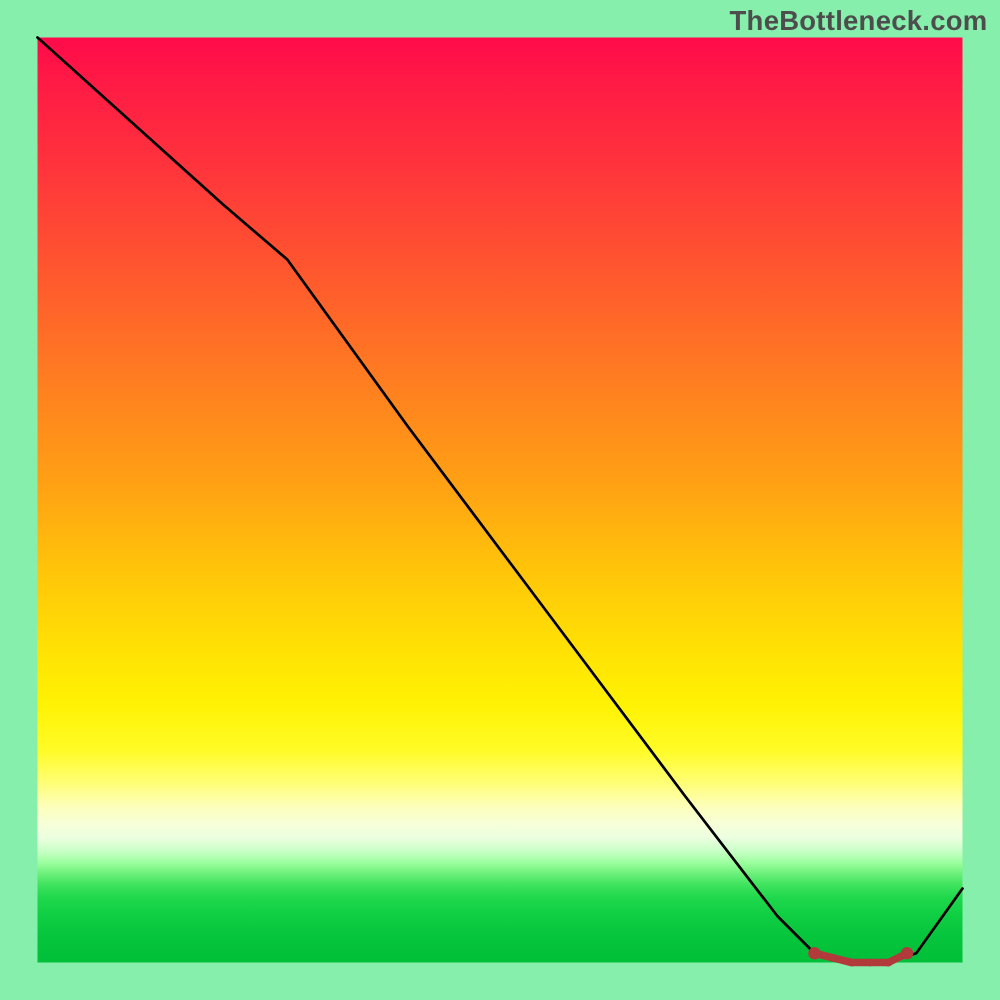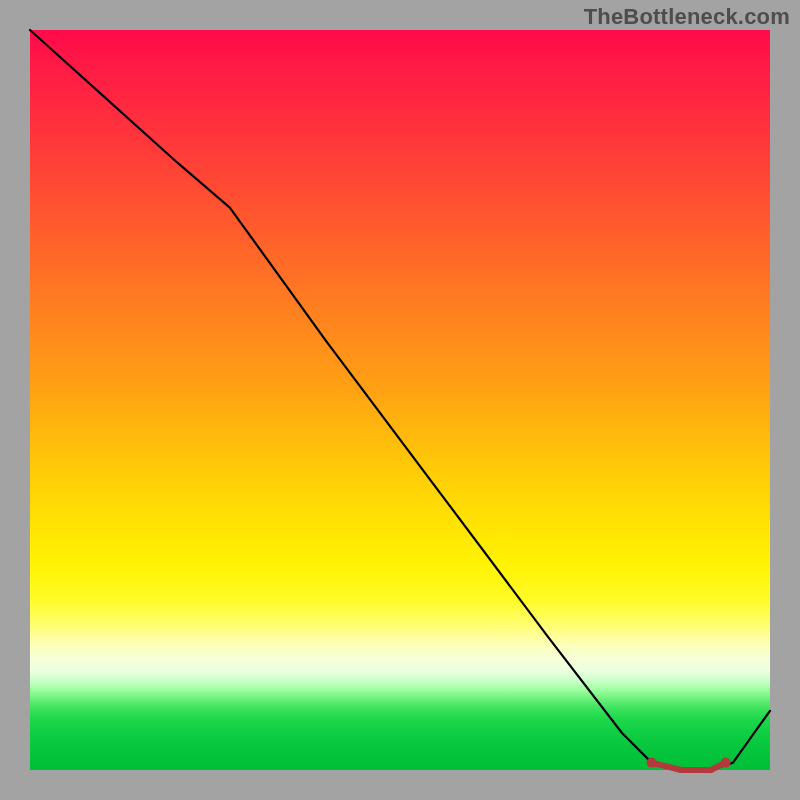--- a/index.html
+++ b/index.html
@@ -8,21 +8,21 @@
     width: 800px;
     height: 800px;
     background: #000;
     overflow: hidden;
     font-family: Arial, Helvetica, sans-serif;
   }
   .stage {
     position: relative;
     width: 800px;
     height: 800px;
-    background: #a3a3a3;
+    background: #86efac;
   }
   .watermark {
     position: absolute;
     top: 4px;
     right: 10px;
     color: #4d4d4d;
     font-size: 22px;
     font-weight: 600;
     letter-spacing: 0.2px;
     user-select: none;

